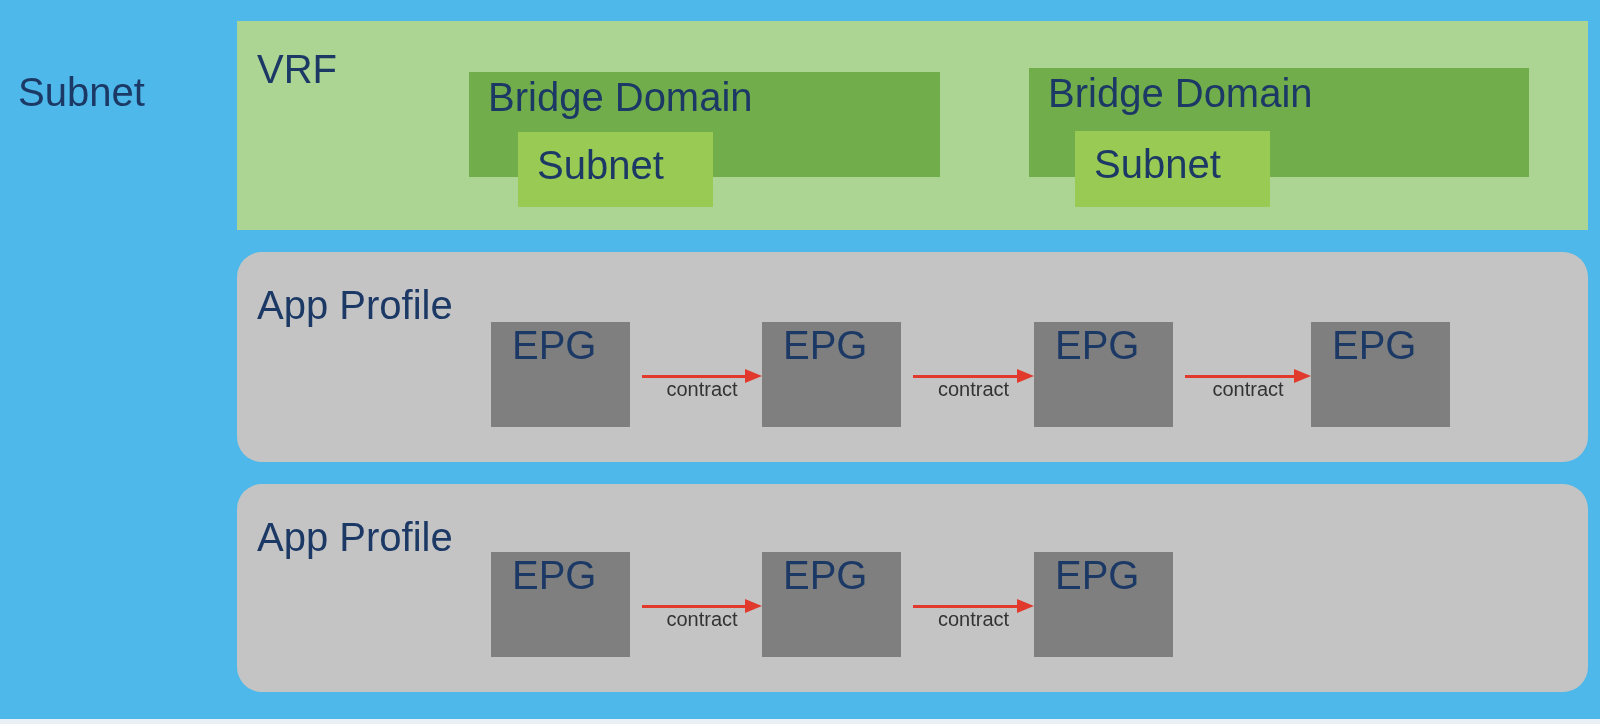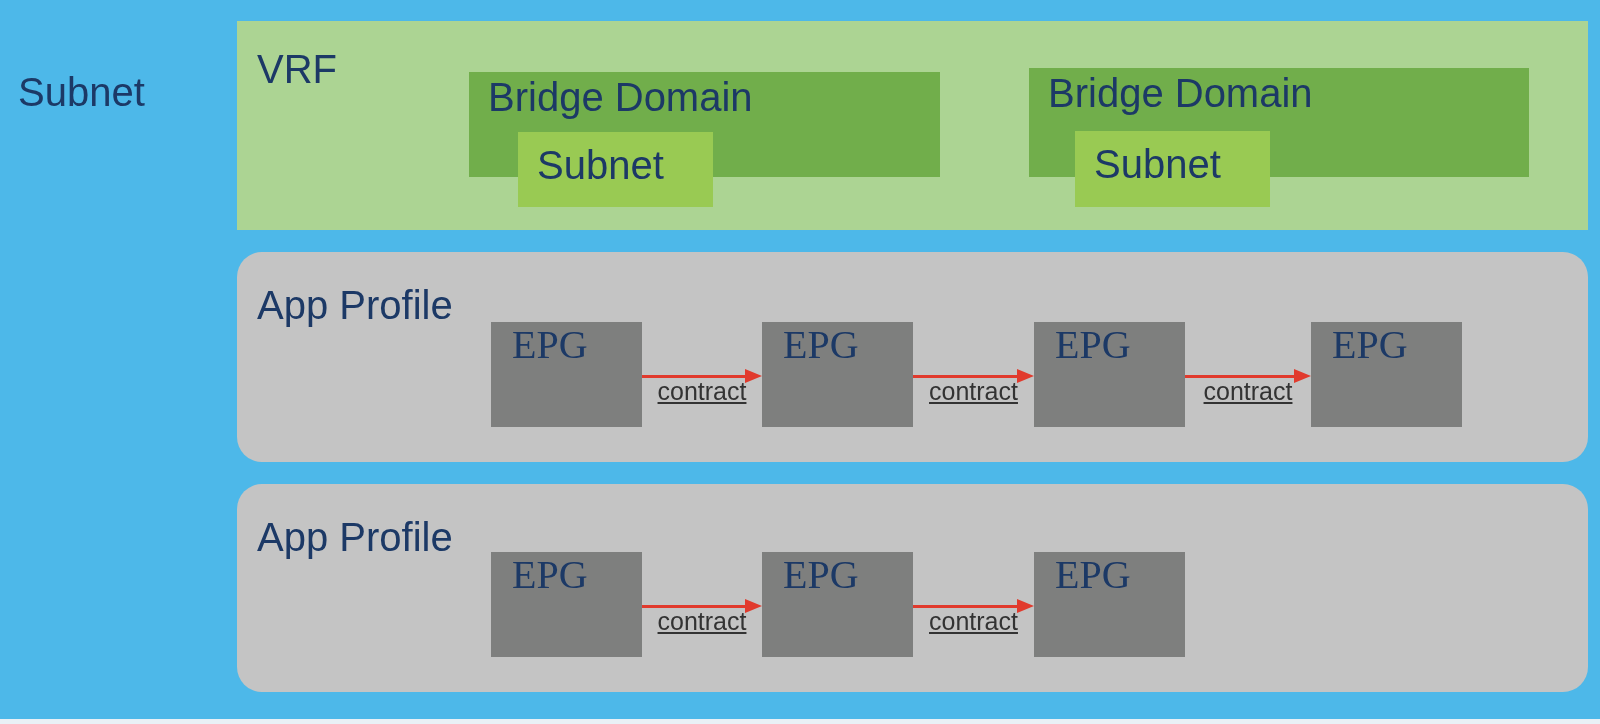--- a/index.html
+++ b/index.html
@@ -36,42 +36,40 @@
   .subnet-label { left: 19px; top: 13px; }
   .app-profile {
     position: absolute; left: 237px; width: 1351px;
     background: var(--app-gray, #C4C4C4);
     border-radius: 25px;
   }
   .app-0 { top: 252px; height: 210px; }
   .app-1 { top: 484px; height: 208px; }
   .app-label { left: 20px; top: 33px; }
   .epg {
-    position: absolute; width: 151px; height: 105px;
+    position: absolute; width: 139px; height: 105px;
     background: var(--epg-gray, #7E7F7E);
-    font-family: Liberation Serif, serif;
   }
   .epg-label { left: 21px; top: 3px; }
   .arrow-line {
     position: absolute; height: 3px;
     background: var(--red, #E13A2D);
   }
   .arrow-head {
     position: absolute; width: 0; height: 0;
     border-top: 7px solid transparent;
     border-bottom: 7px solid transparent;
     border-left: 17px solid var(--red, #E13A2D);
   }
   .contract-label {
     position: absolute;
-    font-size: 25px; line-height: 1;
+    font-size: 20px; line-height: 1;
     color: var(--contract-text, #333333);
     transform: translateX(-50%);
     white-space: nowrap;
-    text-decoration: underline;
   }
   .bottom-strip {
     position: absolute; left: 0; top: 719px;
     width: 1600px; height: 5px;
     background: #E9F0F6;
   }
 </style>
 </head>
 <body>
 

